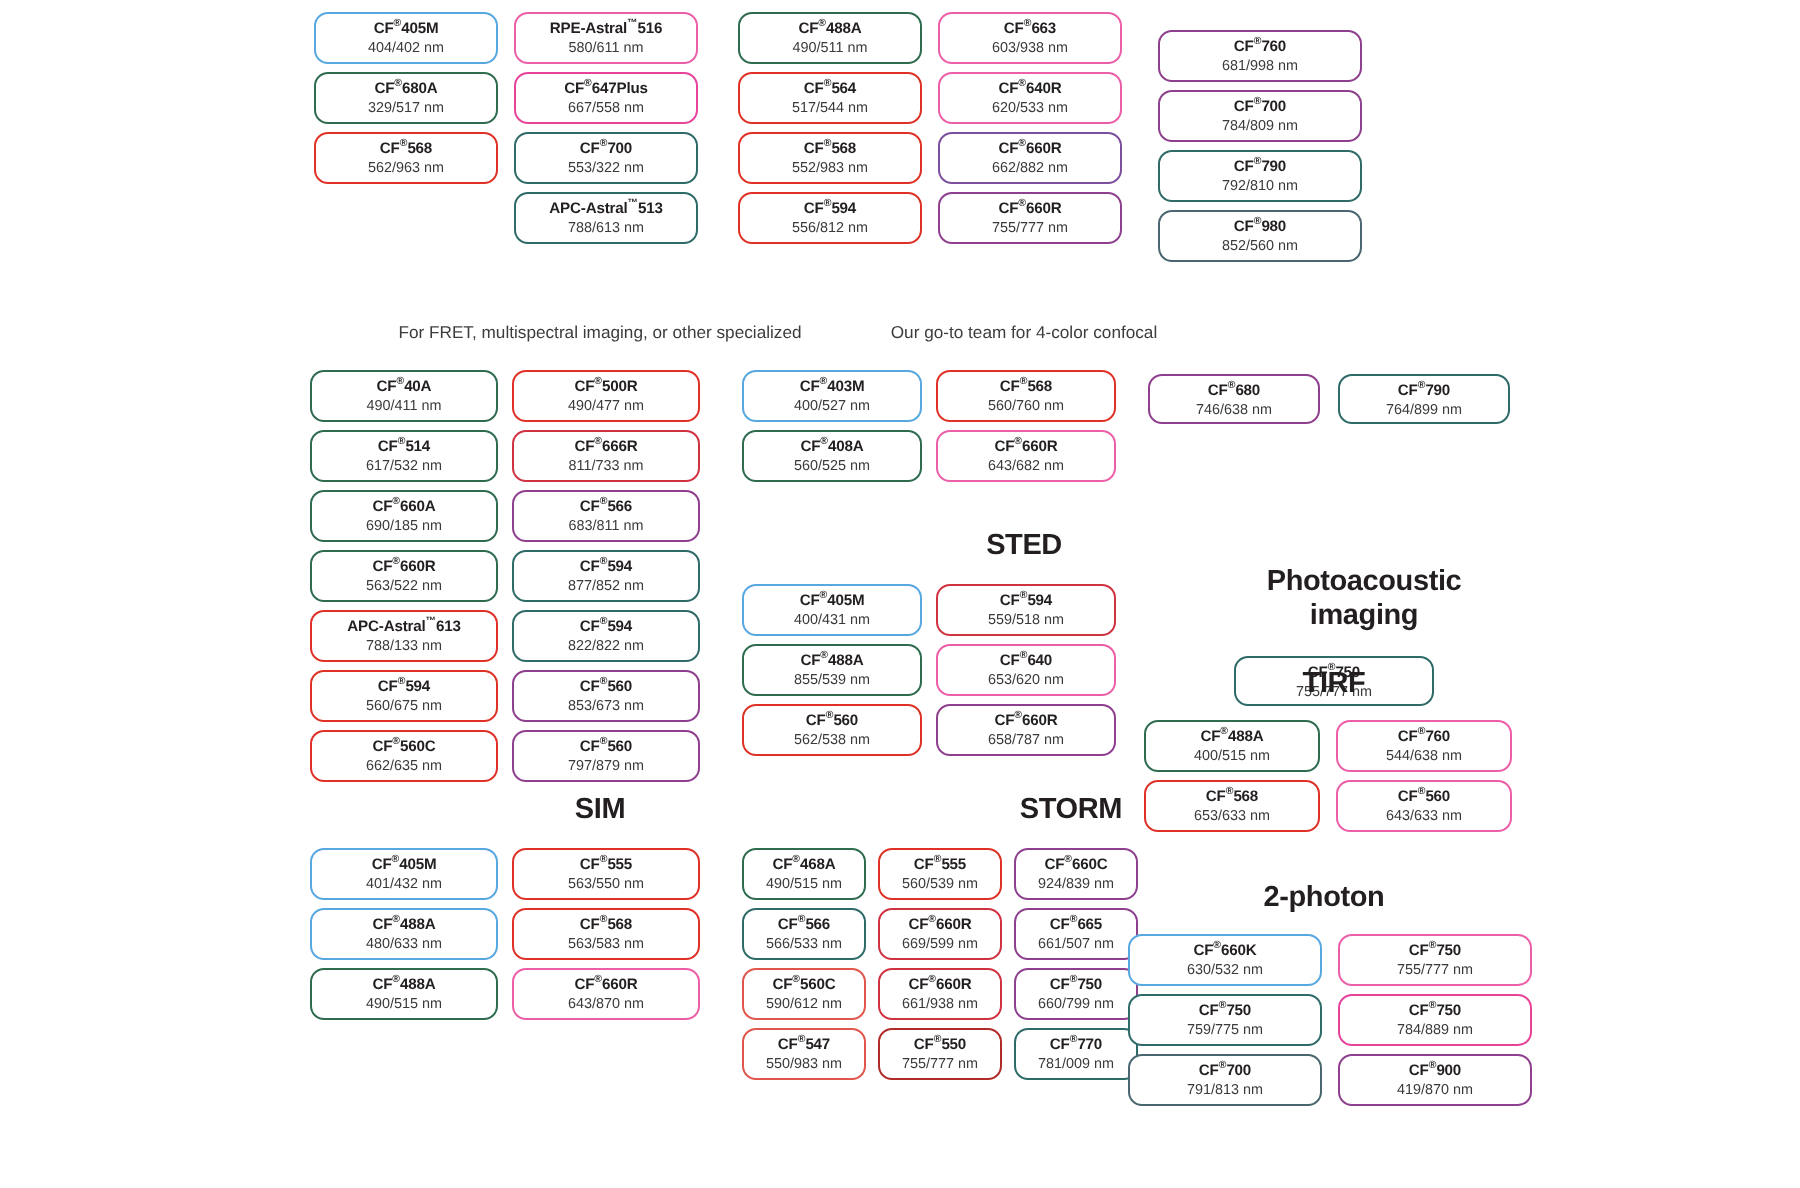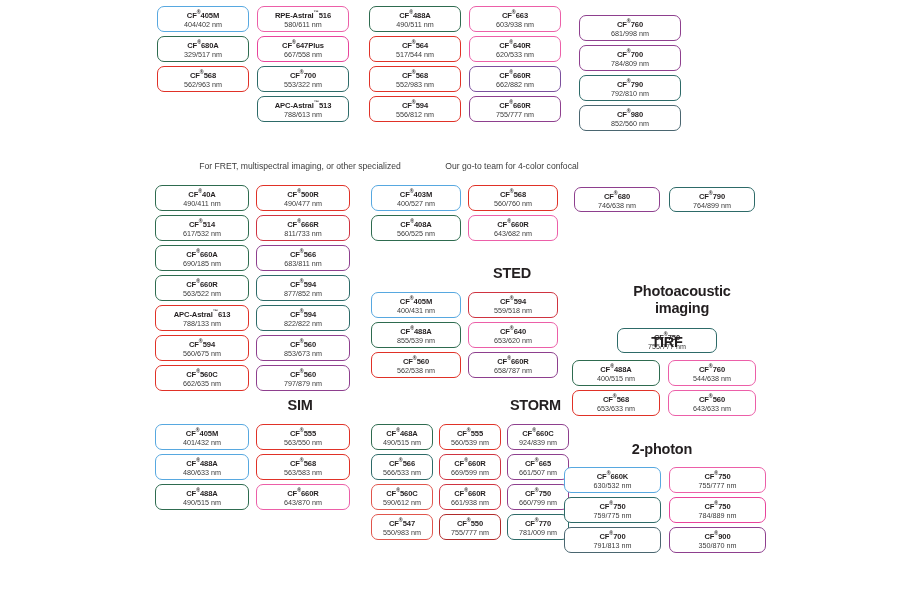--- a/index.html
+++ b/index.html
@@ -438,17 +438,17 @@
         <div class="pill" style="border-color: rgb(236, 95, 168); height: 26px;">
           <span class="nm">CF<sup>®</sup>750</span>
           <span class="ex">755/777 nm</span>
         </div>
         <div class="pill" style="border-color: rgb(232, 67, 155); height: 26px;">
           <span class="nm">CF<sup>®</sup>750</span>
           <span class="ex">784/889 nm</span>
         </div>
         <div class="pill" style="border-color: rgb(142, 63, 142); height: 26px;">
           <span class="nm">CF<sup>®</sup>900</span>
-          <span class="ex">350/870 nm</span>
+          <span class="ex">419/870 nm</span>
         </div>
       </div>
     </div>
   </div>
 
 </body></html>

